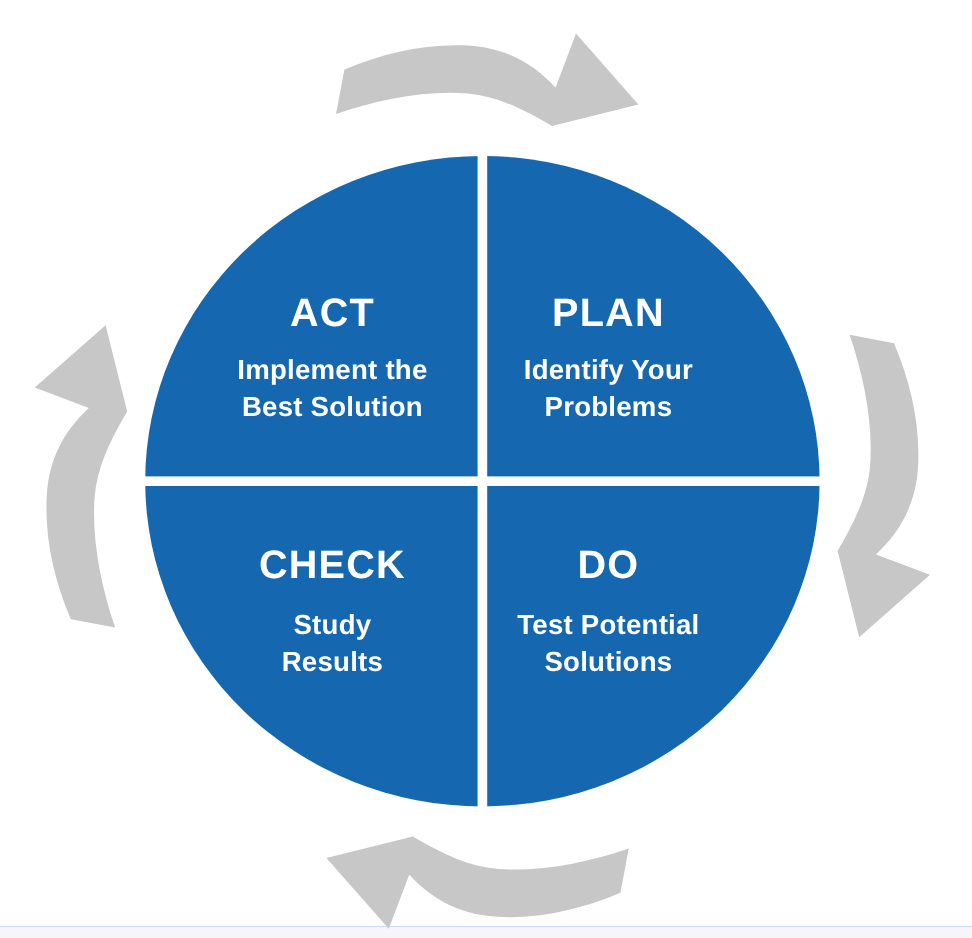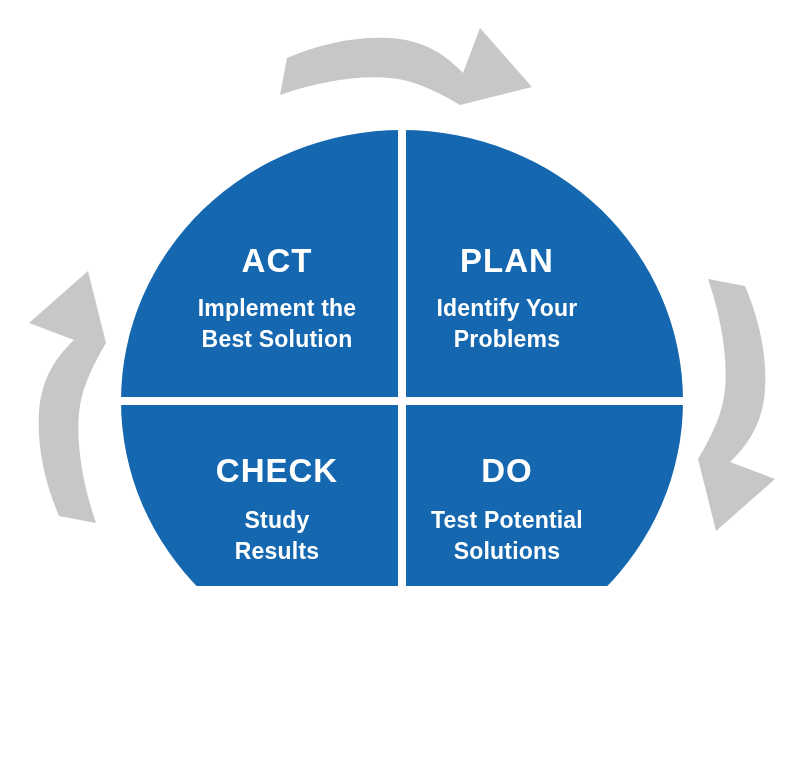--- a/index.html
+++ b/index.html
@@ -4,21 +4,21 @@
 <style>
   html, body {
     margin: 0;
     padding: 0;
     background: #ffffff;
     font-family: "Liberation Sans", sans-serif;
   }
   .stage {
     position: relative;
     width: 810px;
-    height: 586px;
+    height: 782px;
     overflow: hidden;
     background: #3b82f6;
   }
   svg { display: block; }
   .q-title {
     font-family: "Liberation Sans", sans-serif;
     font-weight: 700;
     font-size: 33px;
     letter-spacing: 1px;
     text-anchor: middle;

